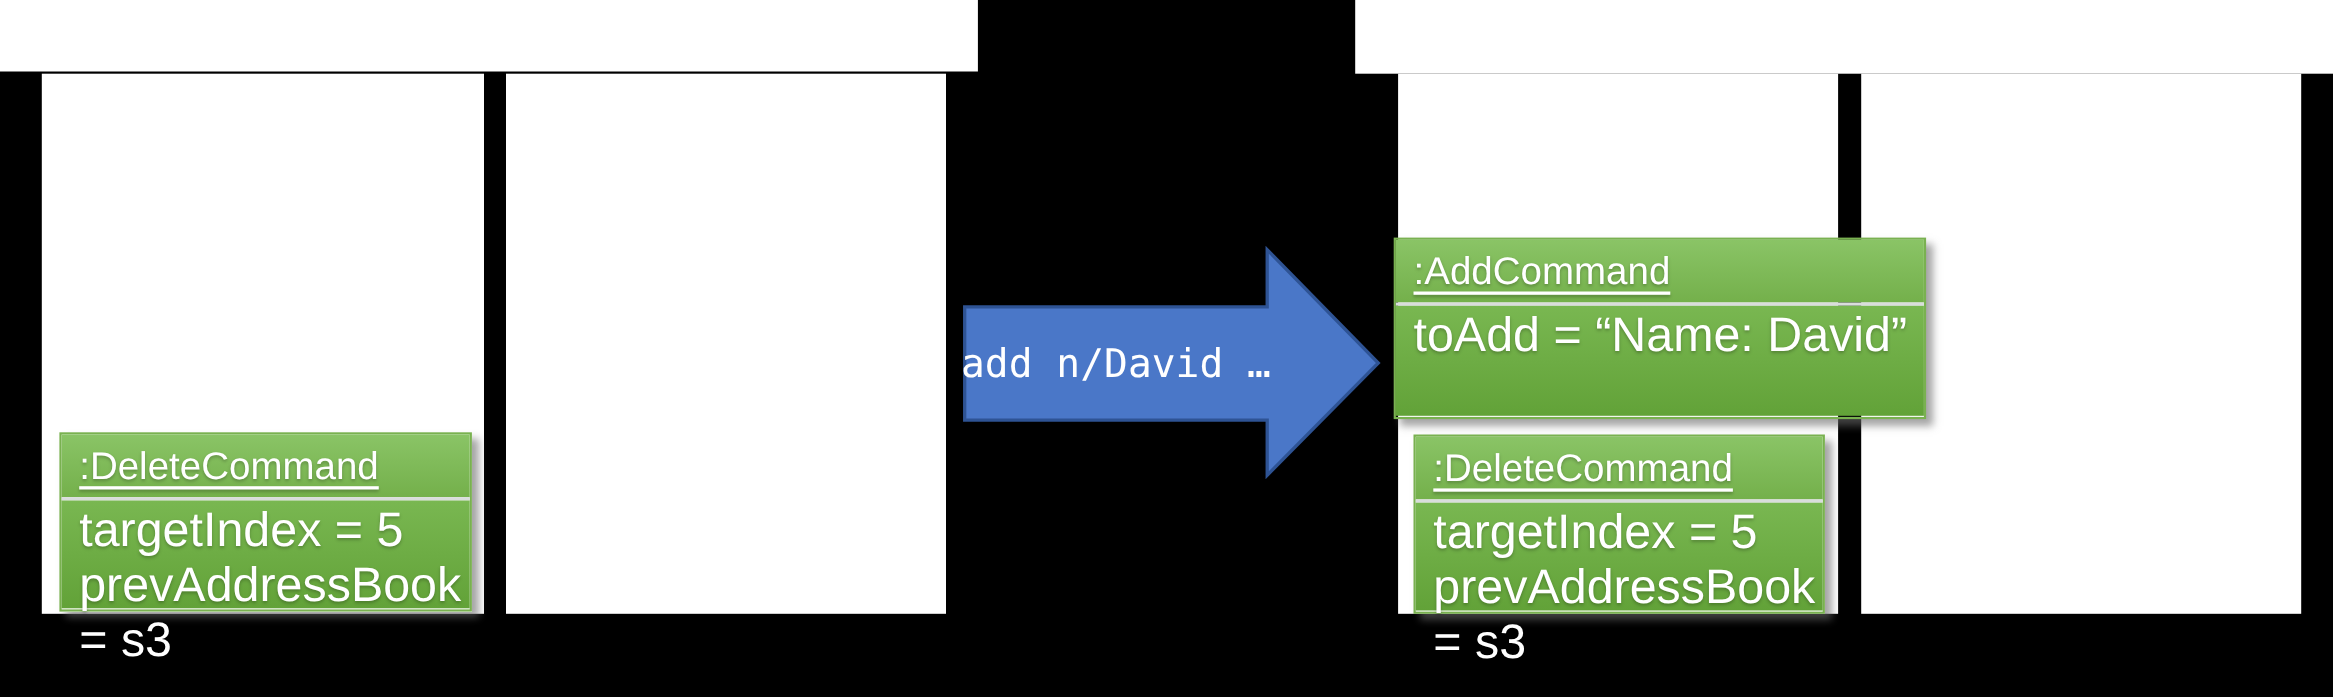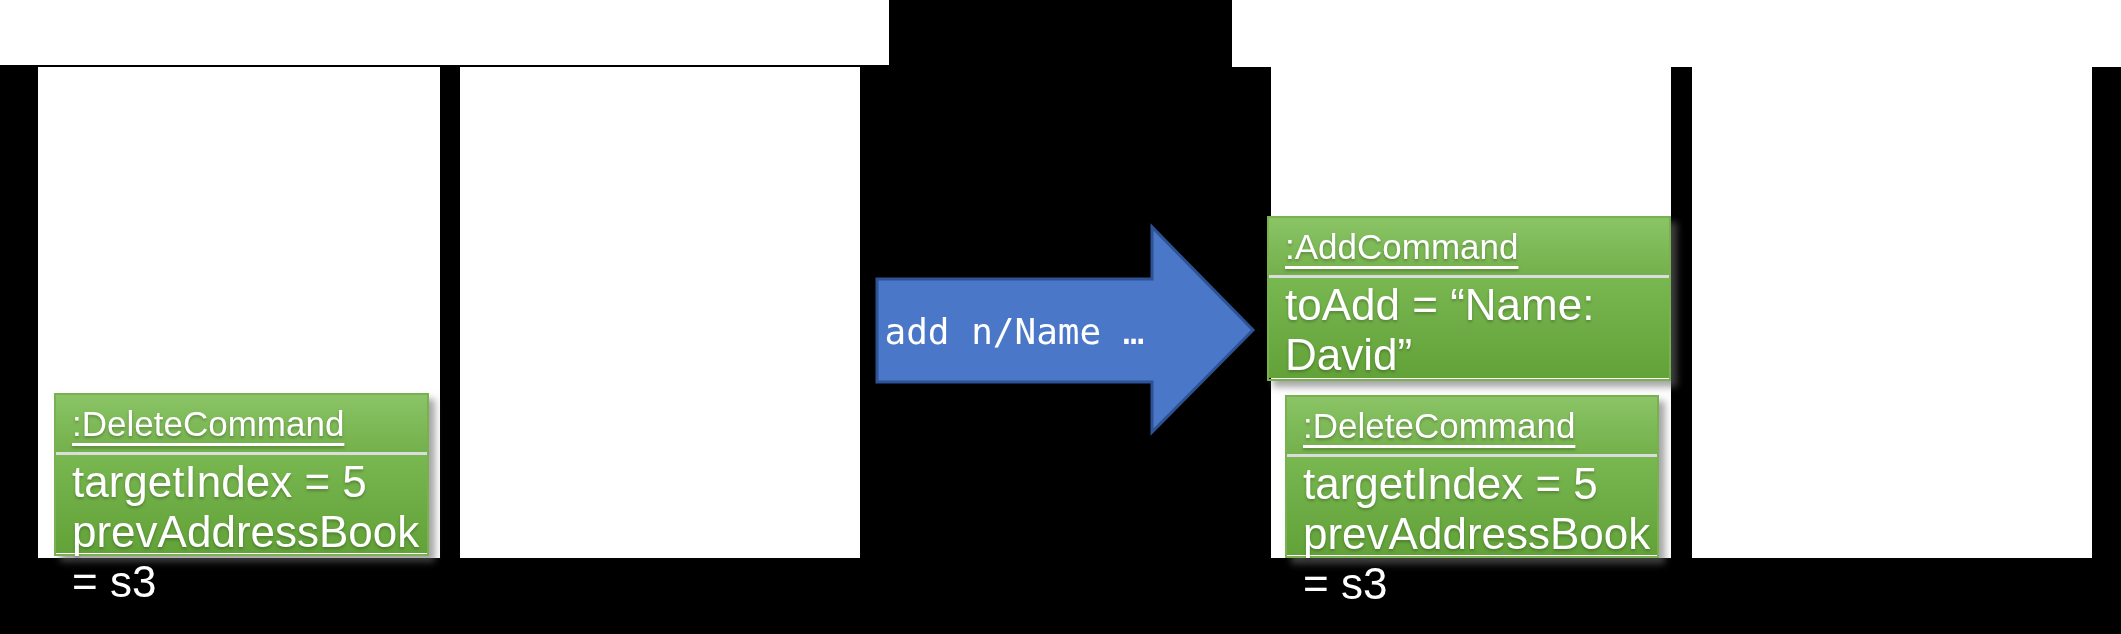--- a/index.html
+++ b/index.html
@@ -48,21 +48,21 @@
     text-underline-offset:7px;
     text-shadow:0 2px 3px rgba(0,0,0,0.25);
   }
   .cmd-body{
     background:linear-gradient(to bottom, var(--box-body-top), var(--box-body-bottom));
     padding:2px 0 0 16px;
     font-size:44px; line-height:50px;
     text-shadow:0 2px 3px rgba(0,0,0,0.25);
   }
   .box-delete-left {left:54px;   top:393px; width:375px; height:163px;}
-  .box-add        {left:1267px;  top:216px; width:404px; height:165px;}
+  .box-add        {left:1267px;  top:216px; width:484px; height:165px;}
   .box-delete-right{left:1285px; top:395px; width:374px; height:163px;}
   .box-delete-left  .cmd-body,
   .box-delete-right .cmd-body{height:96px;}
   .box-add .cmd-body{height:98px;}
 
   
   #arrow-svg{position:absolute; left:0; top:0; width:2121px; height:634px; pointer-events:none;}
   #arrow-svg polygon{fill:var(--arrow-fill); stroke:var(--arrow-border); stroke-width:3;}
   .arrow-label{
     position:absolute; left:877px; top:279px; width:275px; height:104px;
@@ -109,15 +109,15 @@
     </div>
     <div class="cmd-body">
       <div>targetIndex = 5</div>
       <div>prevAddressBook = s3</div>
     </div>
   </div>
 
   <svg id="arrow-svg" viewBox="0 0 2121 634">
     <polygon points="877,279 1152,279 1152,227 1253,330 1152,432 1152,382 877,382"></polygon>
   </svg>
-  <div class="arrow-label">add n/Name …</div>
+  <div class="arrow-label">add n/David …</div>
 
 </div>
 
 </body></html>

